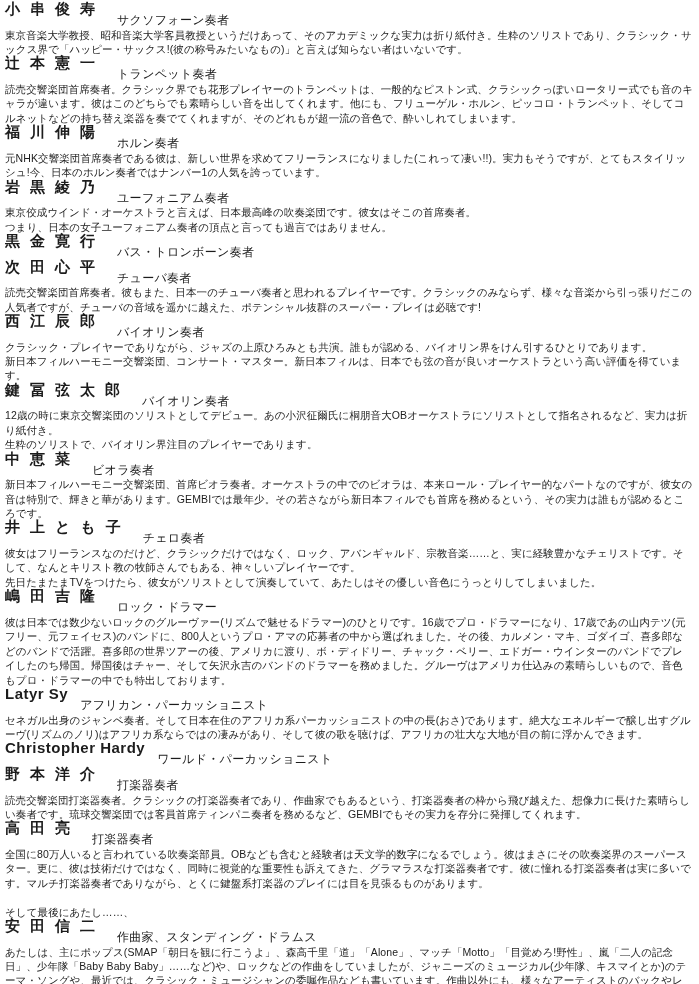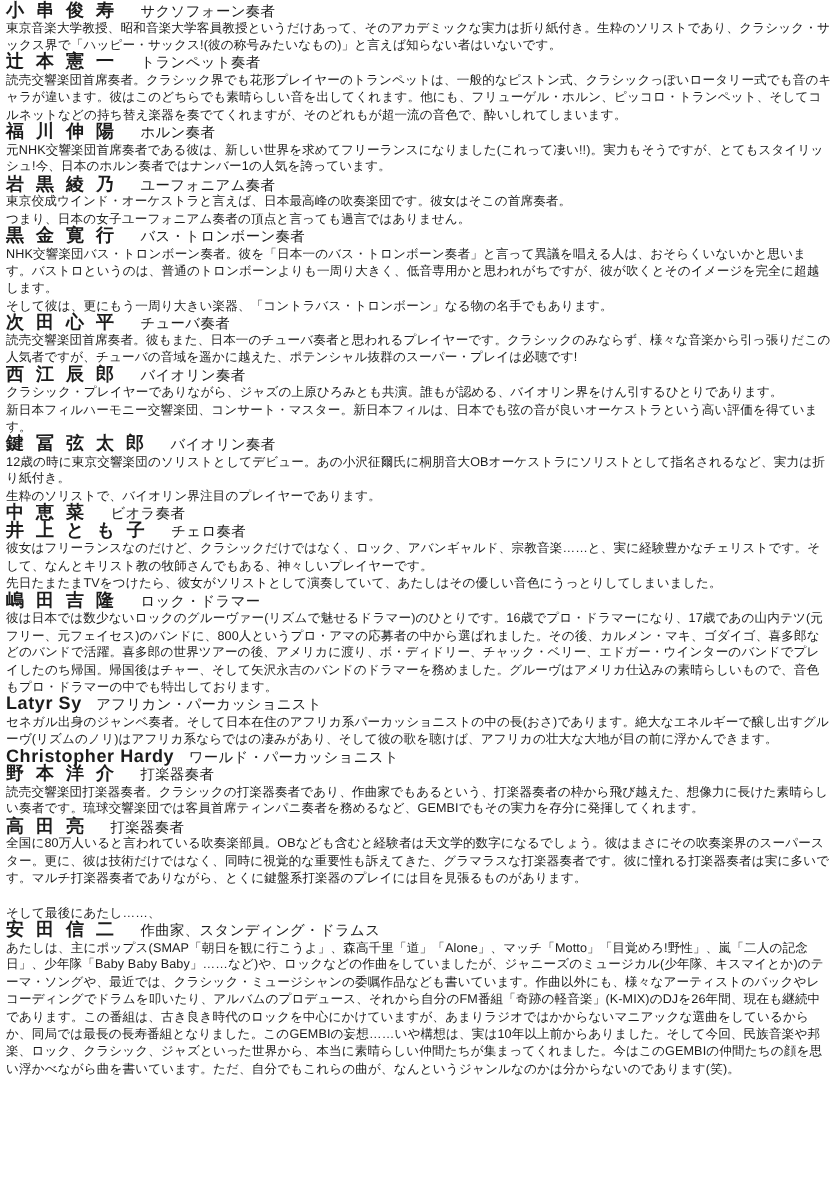--- a/index.html
+++ b/index.html
@@ -30,20 +30,21 @@
     letter-spacing: 10px;
   }
   .member-name.latin {
     letter-spacing: 0.5px;
   }
   .member-role {
     font-size: 12px;
     font-weight: 400;
     letter-spacing: 0.3px;
     margin-left: 12px;
+    margin-top: 11px;
   }
   .member-desc { margin: 0; }
   .para, .lead-in {
     font-size: 10.5px;
     line-height: 14.4px;
     letter-spacing: 0.1px;
     overflow-wrap: break-word;
   }
   .lead-in {
     margin-top: 14.4px; 
@@ -98,24 +99,20 @@
           <div class="para">つまり、日本の女子ユーフォニアム奏者の頂点と言っても過言ではありません。</div>
         </div>
   </section>
 
   <section class="member">
 
     <h2 class="member-header">
           <span class="member-name">黒金寛行</span>
           <span class="member-role">バス・トロンボーン奏者</span>
         </h2>
-    <div class="member-desc">
-          <div class="para">NHK交響楽団バス・トロンボーン奏者。彼を「日本一のバス・トロンボーン奏者」と言って異議を唱える人は、おそらくいないかと思います。バストロというのは、普通のトロンボーンよりも一周り大きく、低音専用かと思われがちですが、彼が吹くとそのイメージを完全に超越します。</div>
-          <div class="para">そして彼は、更にもう一周り大きい楽器、「コントラバス・トロンボーン」なる物の名手でもあります。</div>
-        </div>
   </section>
 
   <section class="member">
 
     <h2 class="member-header">
           <span class="member-name">次田心平</span>
           <span class="member-role">チューバ奏者</span>
         </h2>
     <div class="member-desc">
           <div class="para">読売交響楽団首席奏者。彼もまた、日本一のチューバ奏者と思われるプレイヤーです。クラシックのみならず、様々な音楽から引っ張りだこの人気者ですが、チューバの音域を遥かに越えた、ポテンシャル抜群のスーパー・プレイは必聴です!</div>
@@ -145,20 +142,23 @@
           <div class="para">生粋のソリストで、バイオリン界注目のプレイヤーであります。</div>
         </div>
   </section>
 
   <section class="member">
 
     <h2 class="member-header">
           <span class="member-name">中恵菜</span>
           <span class="member-role">ビオラ奏者</span>
         </h2>
+    <div class="member-desc">
+          <div class="para">新日本フィルハーモニー交響楽団、首席ビオラ奏者。オーケストラの中でのビオラは、本来ロール・プレイヤー的なパートなのですが、彼女の音は特別で、輝きと華があります。GEMBIでは最年少。その若さながら新日本フィルでも首席を務めるという、その実力は誰もが認めるところです。</div>
+        </div>
   </section>
 
   <section class="member">
 
     <h2 class="member-header">
           <span class="member-name">井上とも子</span>
           <span class="member-role">チェロ奏者</span>
         </h2>
     <div class="member-desc">
           <div class="para">彼女はフリーランスなのだけど、クラシックだけではなく、ロック、アバンギャルド、宗教音楽……と、実に経験豊かなチェリストです。そして、なんとキリスト教の牧師さんでもある、神々しいプレイヤーです。</div>

